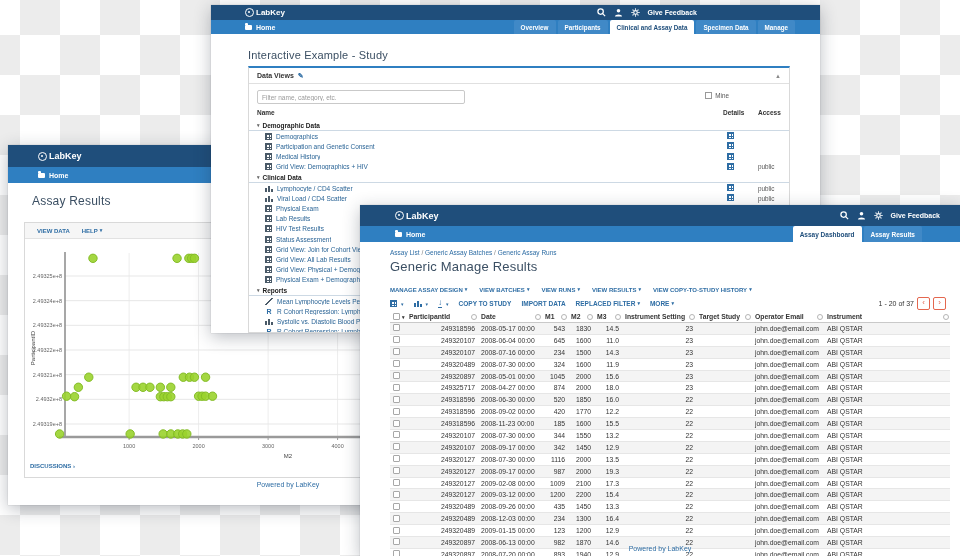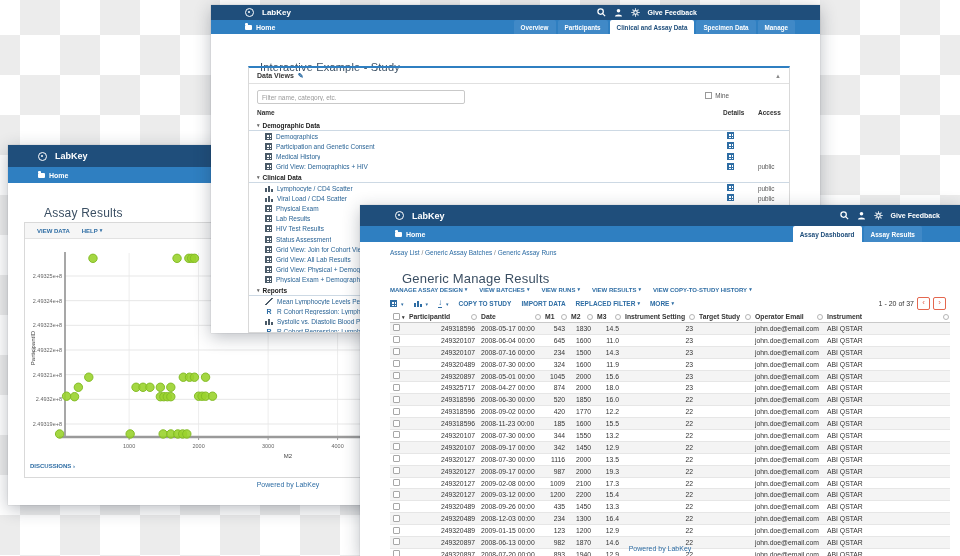--- a/index.html
+++ b/index.html
@@ -3,34 +3,34 @@
 <meta charset="utf-8">
 <style>
   html,body{margin:0;padding:0;}
   body{font-family:"Liberation Sans",sans-serif;}
   .stage{position:relative;width:960px;height:556px;overflow:hidden;
     background:conic-gradient(#ececec 0 90deg,#ffffff 90deg 180deg,#ececec 180deg 270deg,#ffffff 270deg) -20px -5px / 80px 80px;}
   .win{position:absolute;background:#fff;box-shadow:0 4px 16px rgba(30,40,55,.30),0 0 1px rgba(0,0,0,.25);}
   
   .hdr{position:absolute;left:0;top:0;right:0;background:#1f4e7b;display:flex;align-items:center;}
   .navbar{position:absolute;left:0;right:0;background:#2f7fc1;display:flex;align-items:center;}
-  .logo{display:flex;align-items:center;gap:8px;color:#fff;font-weight:bold;}
+  .logo{display:flex;align-items:center;gap:2px;color:#fff;font-weight:bold;}
   .logo-mark{width:9px;height:9px;border:1.3px solid #fff;border-radius:50%;box-sizing:border-box;position:relative;}
   .logo-mark::after{content:"";position:absolute;left:2px;top:2px;width:2.4px;height:2.4px;background:#fff;border-radius:50%;}
   .home{display:flex;align-items:center;gap:4px;color:#fff;font-weight:bold;font-size:7px;}
   .ico-folder{width:7px;height:5px;background:#fff;border-radius:1px;position:relative;display:inline-block;}
   .ico-folder::before{content:"";position:absolute;top:-2px;left:0;width:3px;height:2px;background:#fff;border-radius:1px 1px 0 0;}
   .hdr-right{position:absolute;display:flex;align-items:center;gap:8px;color:#fff;}
   .hicon{width:9px;height:9px;display:inline-block;}
   .hicon svg{display:block;}
   .feedback{color:#fff;font-size:7px;font-weight:bold;}
   .tabs{position:absolute;bottom:0;display:flex;height:100%;align-items:stretch;}
   .tab{display:flex;align-items:center;padding:0 7px;margin-left:2px;background:#4089c7;color:#fff;font-weight:bold;border-radius:2px 2px 0 0;white-space:nowrap;}
   .tab.active{background:#fff;color:#1f4e7b;}
-  .ptitle{margin:12px;font-weight:400;color:#3b4f63;letter-spacing:.2px;}
+  .ptitle{margin:0;font-weight:400;color:#3b4f63;letter-spacing:.2px;}
   .pwrd{position:absolute;text-align:center;font-size:7px;color:#2e6da4;width:100%;}
   .caret{font-size:5px;vertical-align:1px;margin-left:2px;}
   .link-caps{color:#2e6da4;font-weight:bold;cursor:pointer;white-space:nowrap;}
   
   .ico-grid{width:7px;height:7px;display:inline-block;box-sizing:border-box;border:1px solid currentColor;
     background-image:linear-gradient(currentColor 1px,transparent 1px),linear-gradient(90deg,currentColor 1px,transparent 1px);
     background-size:3px 3px;color:#4a5a68;}
   .ico-bars{width:8px;height:7px;display:inline-block;color:#4a5a68;
     background-image:linear-gradient(currentColor,currentColor),linear-gradient(currentColor,currentColor),linear-gradient(currentColor,currentColor);
     background-size:2px 4px,2px 6px,2px 3px;background-position:0 100%,3px 100%,6px 100%;background-repeat:no-repeat;}

